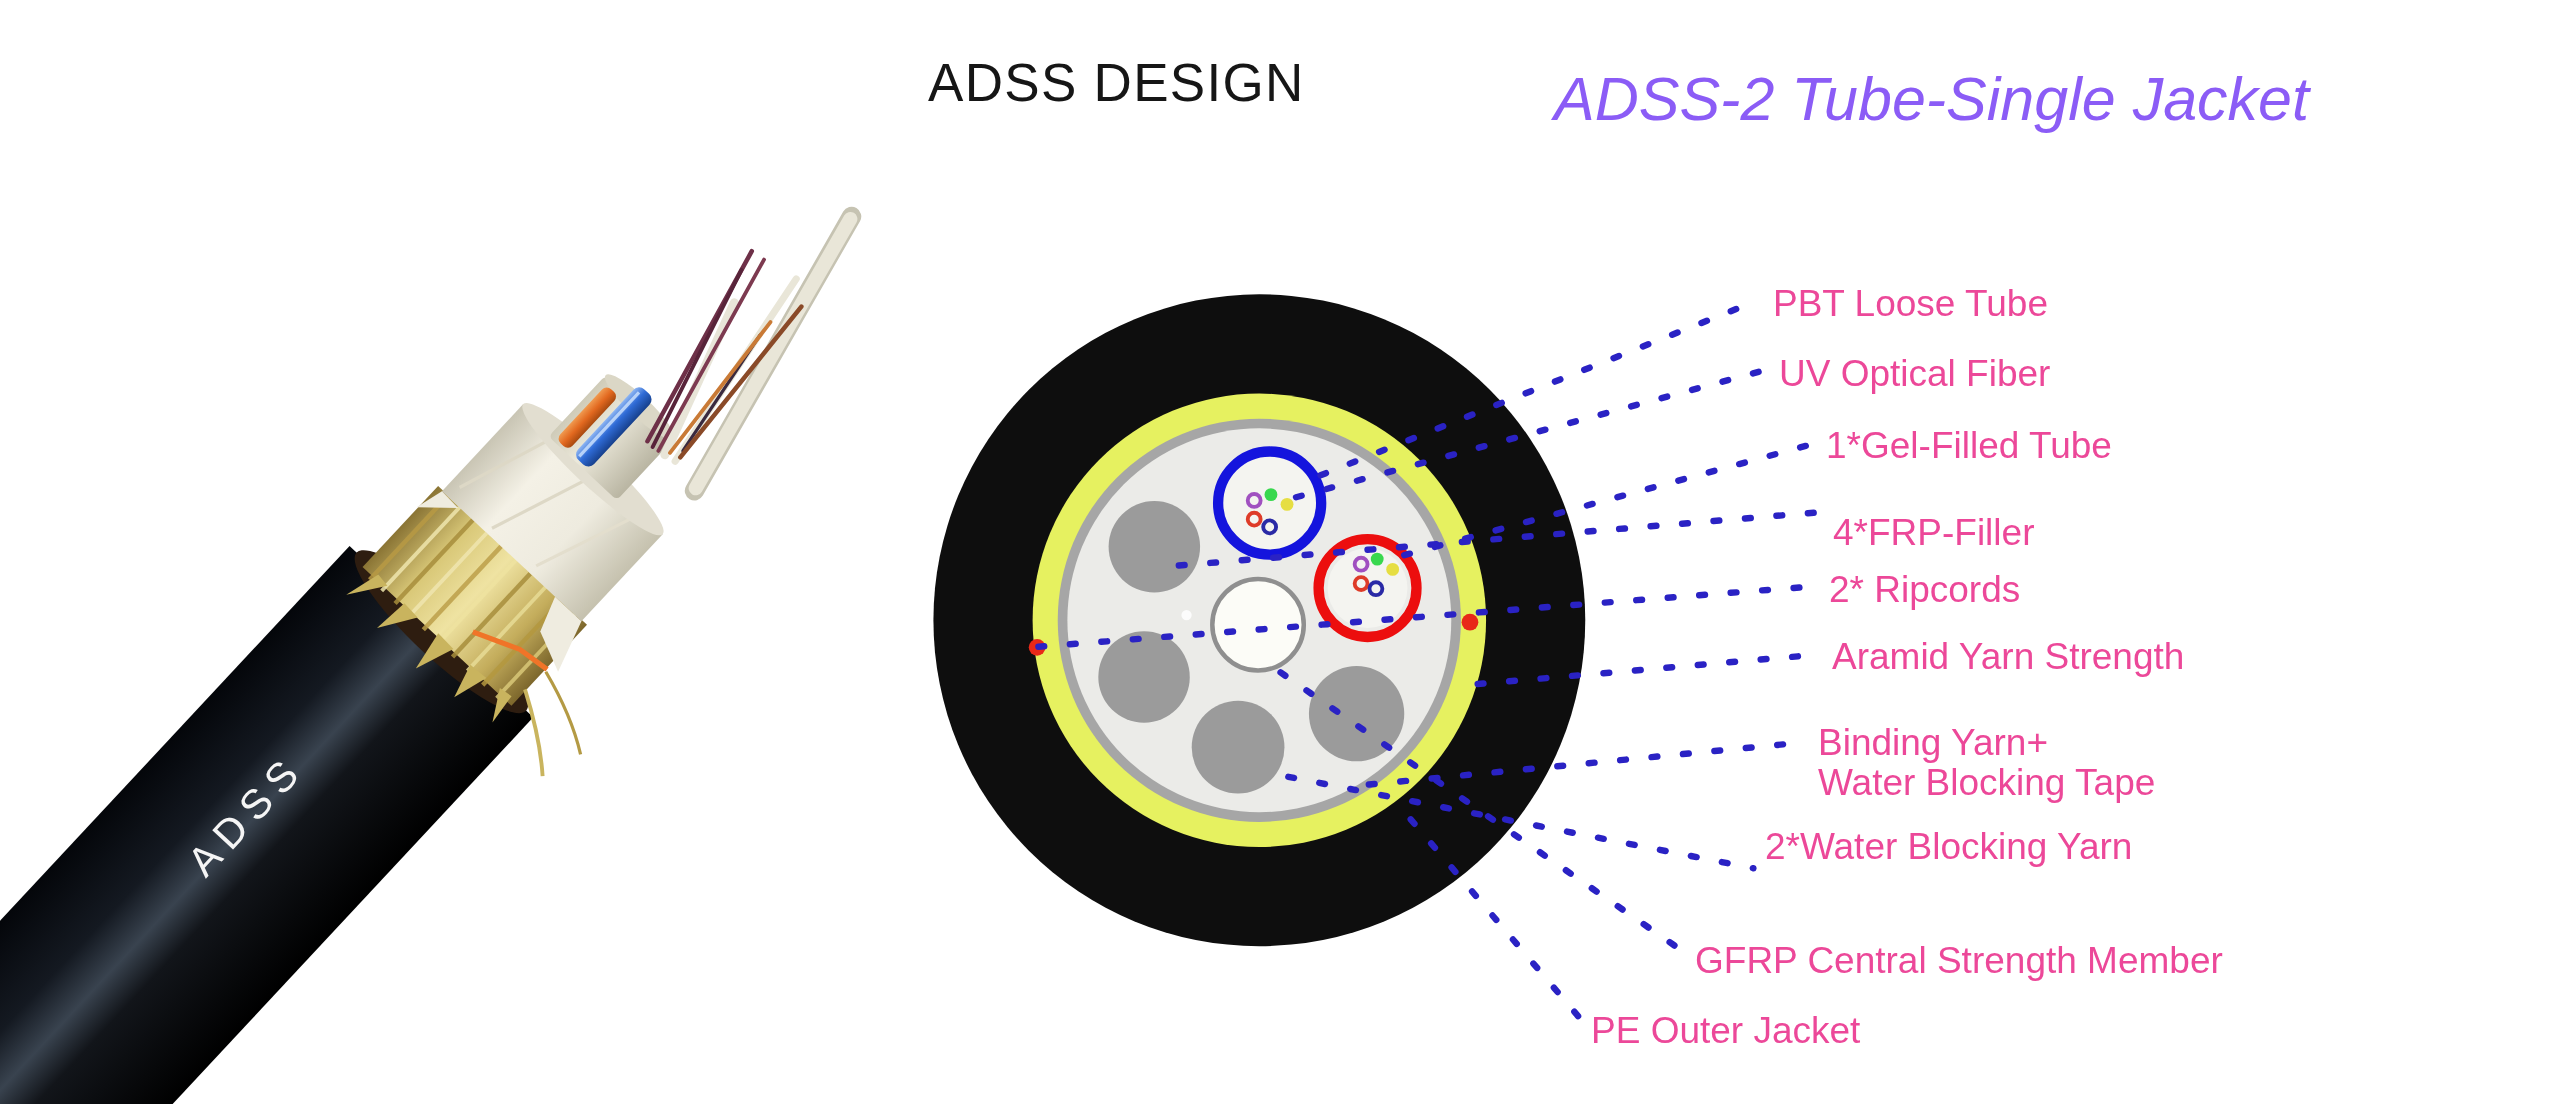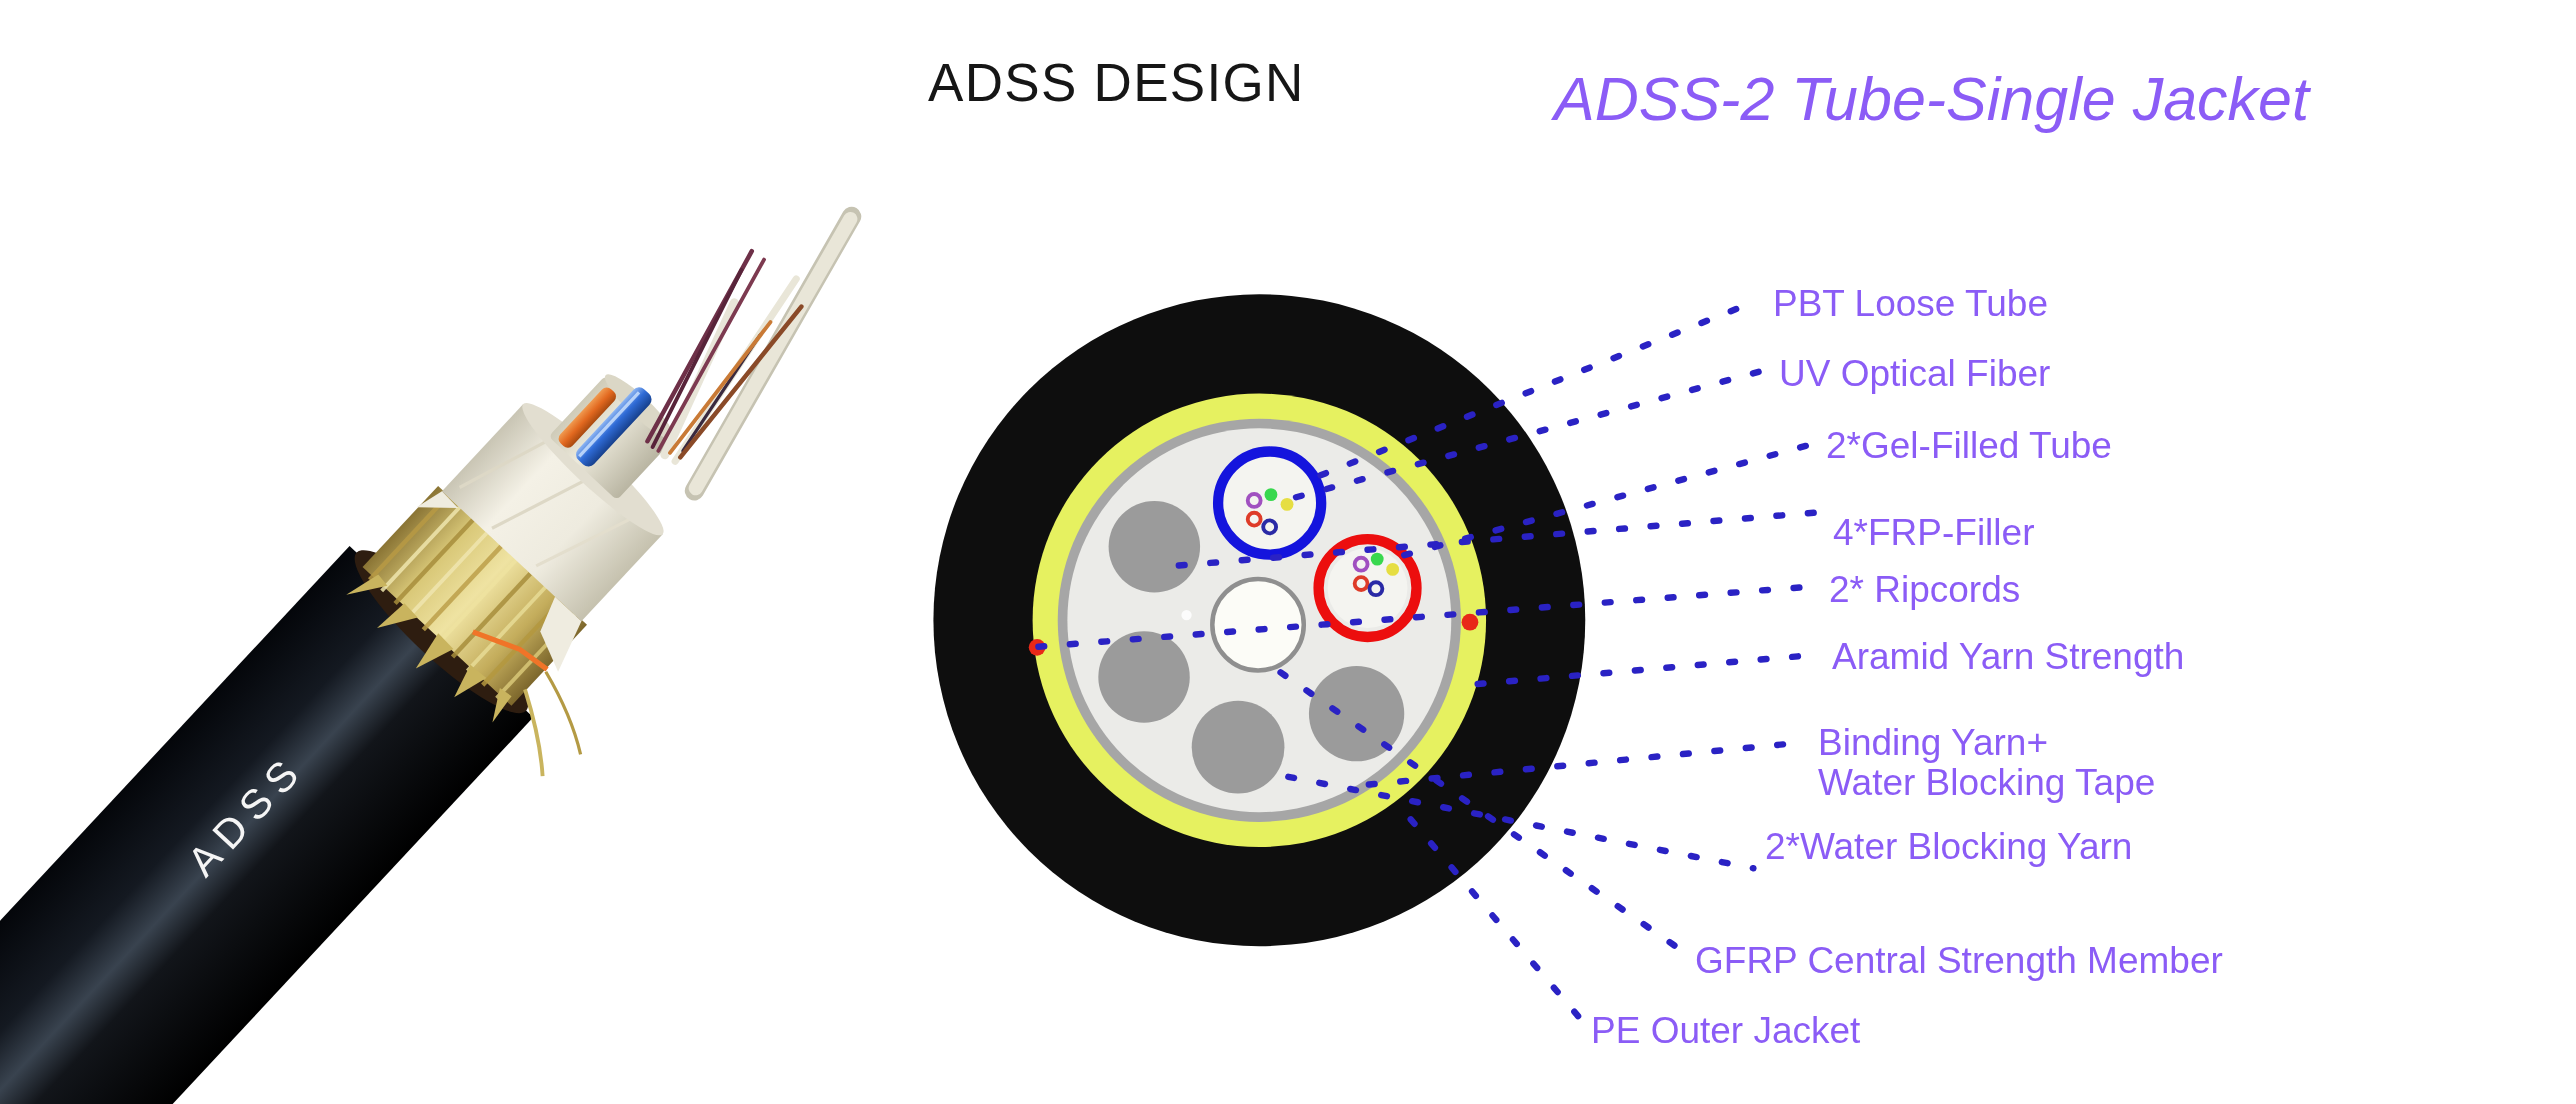--- a/index.html
+++ b/index.html
@@ -18,21 +18,21 @@
     color:#161616;white-space:nowrap;
   }
   .page-subtitle{
     position:absolute;left:1554px;top:67px;
     font-size:61px;line-height:64px;
     color:#8b5cf6;white-space:nowrap;font-style:italic;
   }
   .plabel{
     position:absolute;
     font-size:37px;line-height:43px;
-    color:#8b5cf6;white-space:nowrap;
+    color:#ec4899;white-space:nowrap;
   }
 </style>
 </head>
 <body>
 
 <div class="canvas">
 
   <svg class="art" viewBox="0 0 3999 1714">
     <defs>
       <linearGradient id="gJacket" x1="0" y1="537" x2="0" y2="927" gradientUnits="userSpaceOnUse">
@@ -210,21 +210,21 @@
       <line x1="1988" y1="1044" x2="2614" y2="1478"></line>
       <line x1="2190" y1="1272" x2="2452" y2="1580"></line>
     </g>
   </svg>
 
   <div class="page-title">ADSS DESIGN</div>
   <div class="page-subtitle">ADSS-2 Tube-Single Jacket</div>
 
   <div class="plabel" style="left:1773px;top:282px">PBT Loose Tube</div>
   <div class="plabel" style="left:1779px;top:352px">UV Optical Fiber</div>
-  <div class="plabel" style="left:1826px;top:424px">2*Gel-Filled Tube</div>
+  <div class="plabel" style="left:1826px;top:424px">1*Gel-Filled Tube</div>
   <div class="plabel" style="left:1833px;top:511px">4*FRP-Filler</div>
   <div class="plabel" style="left:1829px;top:568px">2* Ripcords</div>
   <div class="plabel" style="left:1832px;top:635px">Aramid Yarn Strength</div>
   <div class="plabel" style="left:1818px;top:721px">Binding Yarn+</div>
   <div class="plabel" style="left:1818px;top:761px">Water Blocking Tape</div>
   <div class="plabel" style="left:1765px;top:825px">2*Water Blocking Yarn</div>
   <div class="plabel" style="left:1695px;top:939px">GFRP Central Strength Member</div>
   <div class="plabel" style="left:1591px;top:1009px">PE Outer Jacket</div>
 
 </div>

